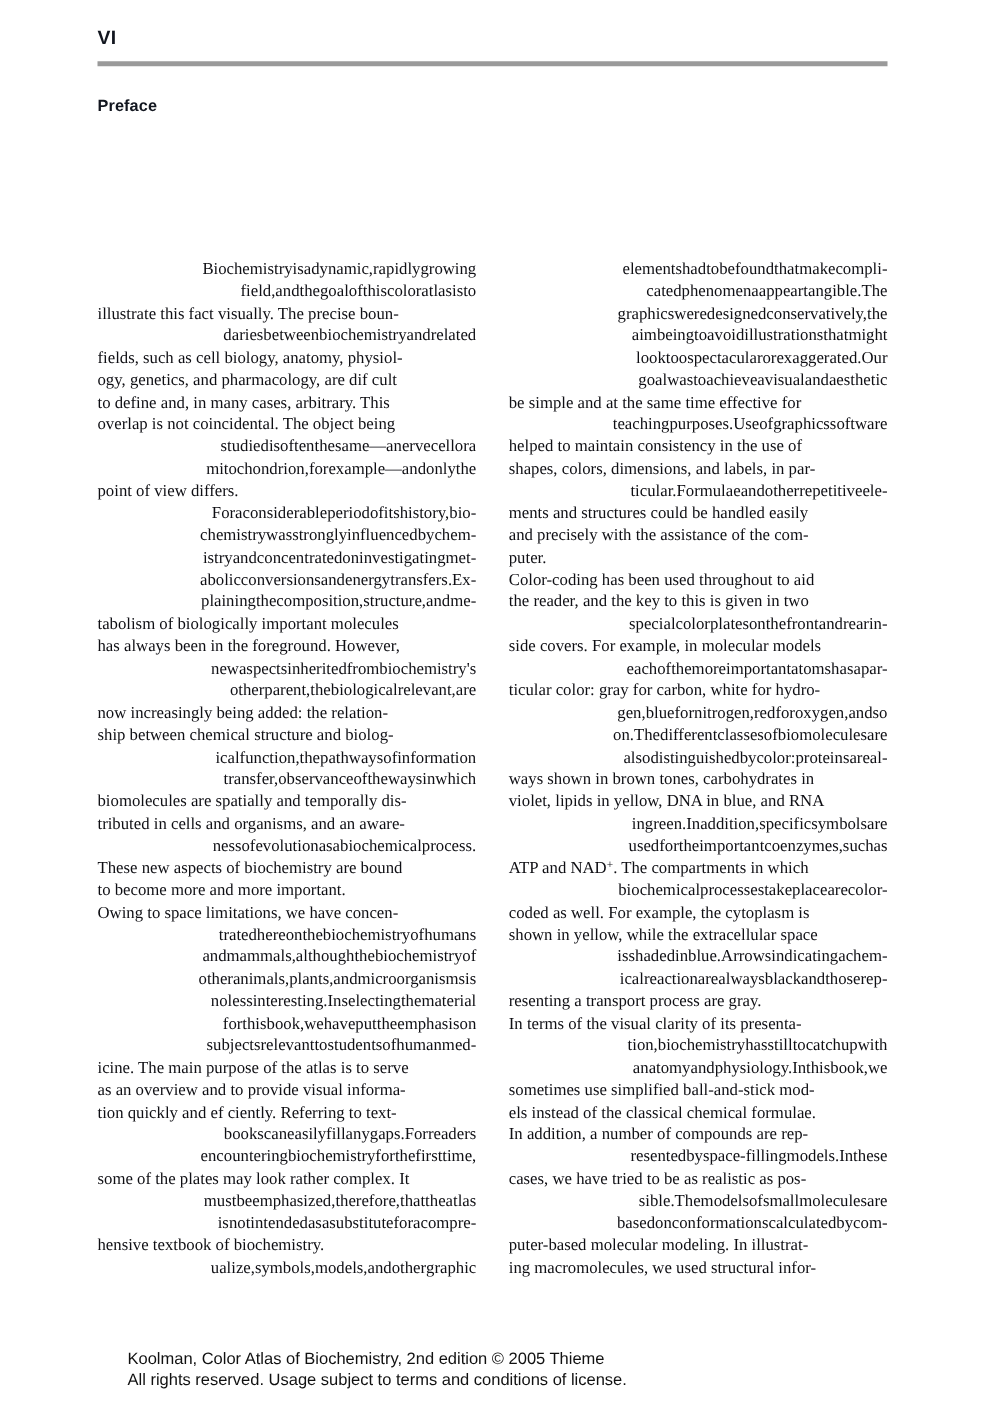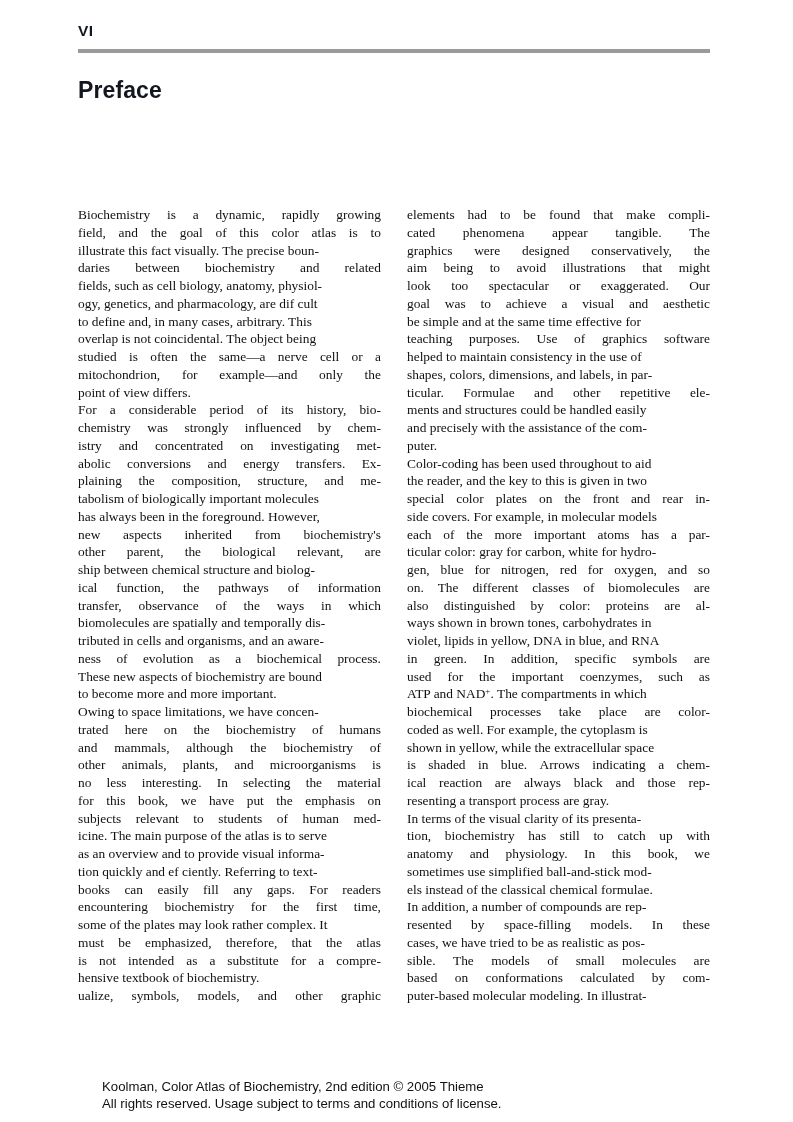--- a/index.html
+++ b/index.html
@@ -34,21 +34,21 @@
     width: 632px;
     height: 4px;
     background: #9a9a9a;
   }
   .chapter-title {
     position: absolute;
     left: 78px;
     top: 77px;
     font-family: "Liberation Sans", sans-serif;
     font-weight: bold;
-    font-size: 23px;
+    font-size: 13px;
     letter-spacing: 0.1px;
     color: #12161f;
   }
 
   
   .columns {
     position: absolute;
     left: 78px;
     top: 206px;
     width: 633px;
@@ -63,21 +63,21 @@
     font-family: "Liberation Serif", serif;
     font-size: 13.4px;
     line-height: 17.75px;
     color: #0f0f14;
     white-space: nowrap;
     letter-spacing: 0;
   }
   
   .line.j {
     display: flex;
-    justify-content: space-between;
+    justify-content: flex-end;
   }
   .line.j > span { white-space: pre; }
   
   .line.f { display: block; }
   sup {
     font-size: 0.68em;
     vertical-align: 0.42em;
     line-height: 0;
   }
 
@@ -211,20 +211,21 @@
             <span>biochemistry's</span>
           </div>
           <div class="line j">
             <span>other</span>
             <span>parent,</span>
             <span>the</span>
             <span>biological</span>
             <span>relevant,</span>
             <span>are</span>
           </div>
+          <div class="line f">now increasingly being added: the relation-</div>
           <div class="line f">ship between chemical structure and biolog-</div>
           <div class="line j">
             <span>ical</span>
             <span>function,</span>
             <span>the</span>
             <span>pathways</span>
             <span>of</span>
             <span>information</span>
           </div>
           <div class="line j">
@@ -590,20 +591,21 @@
           </div>
           <div class="line j">
             <span>based</span>
             <span>on</span>
             <span>conformations</span>
             <span>calculated</span>
             <span>by</span>
             <span>com-</span>
           </div>
           <div class="line f">puter-based molecular modeling. In illustrat-</div>
+          <div class="line f">ing macromolecules, we used structural infor-</div>
         </div>
       </div>
   </div>
 
   <div class="footer">
     <div class="frow">Koolman, Color Atlas of Biochemistry, 2nd edition © 2005 Thieme</div>
     <div class="frow">All rights reserved. Usage subject to terms and conditions of license.</div>
   </div>
 
 </div>

